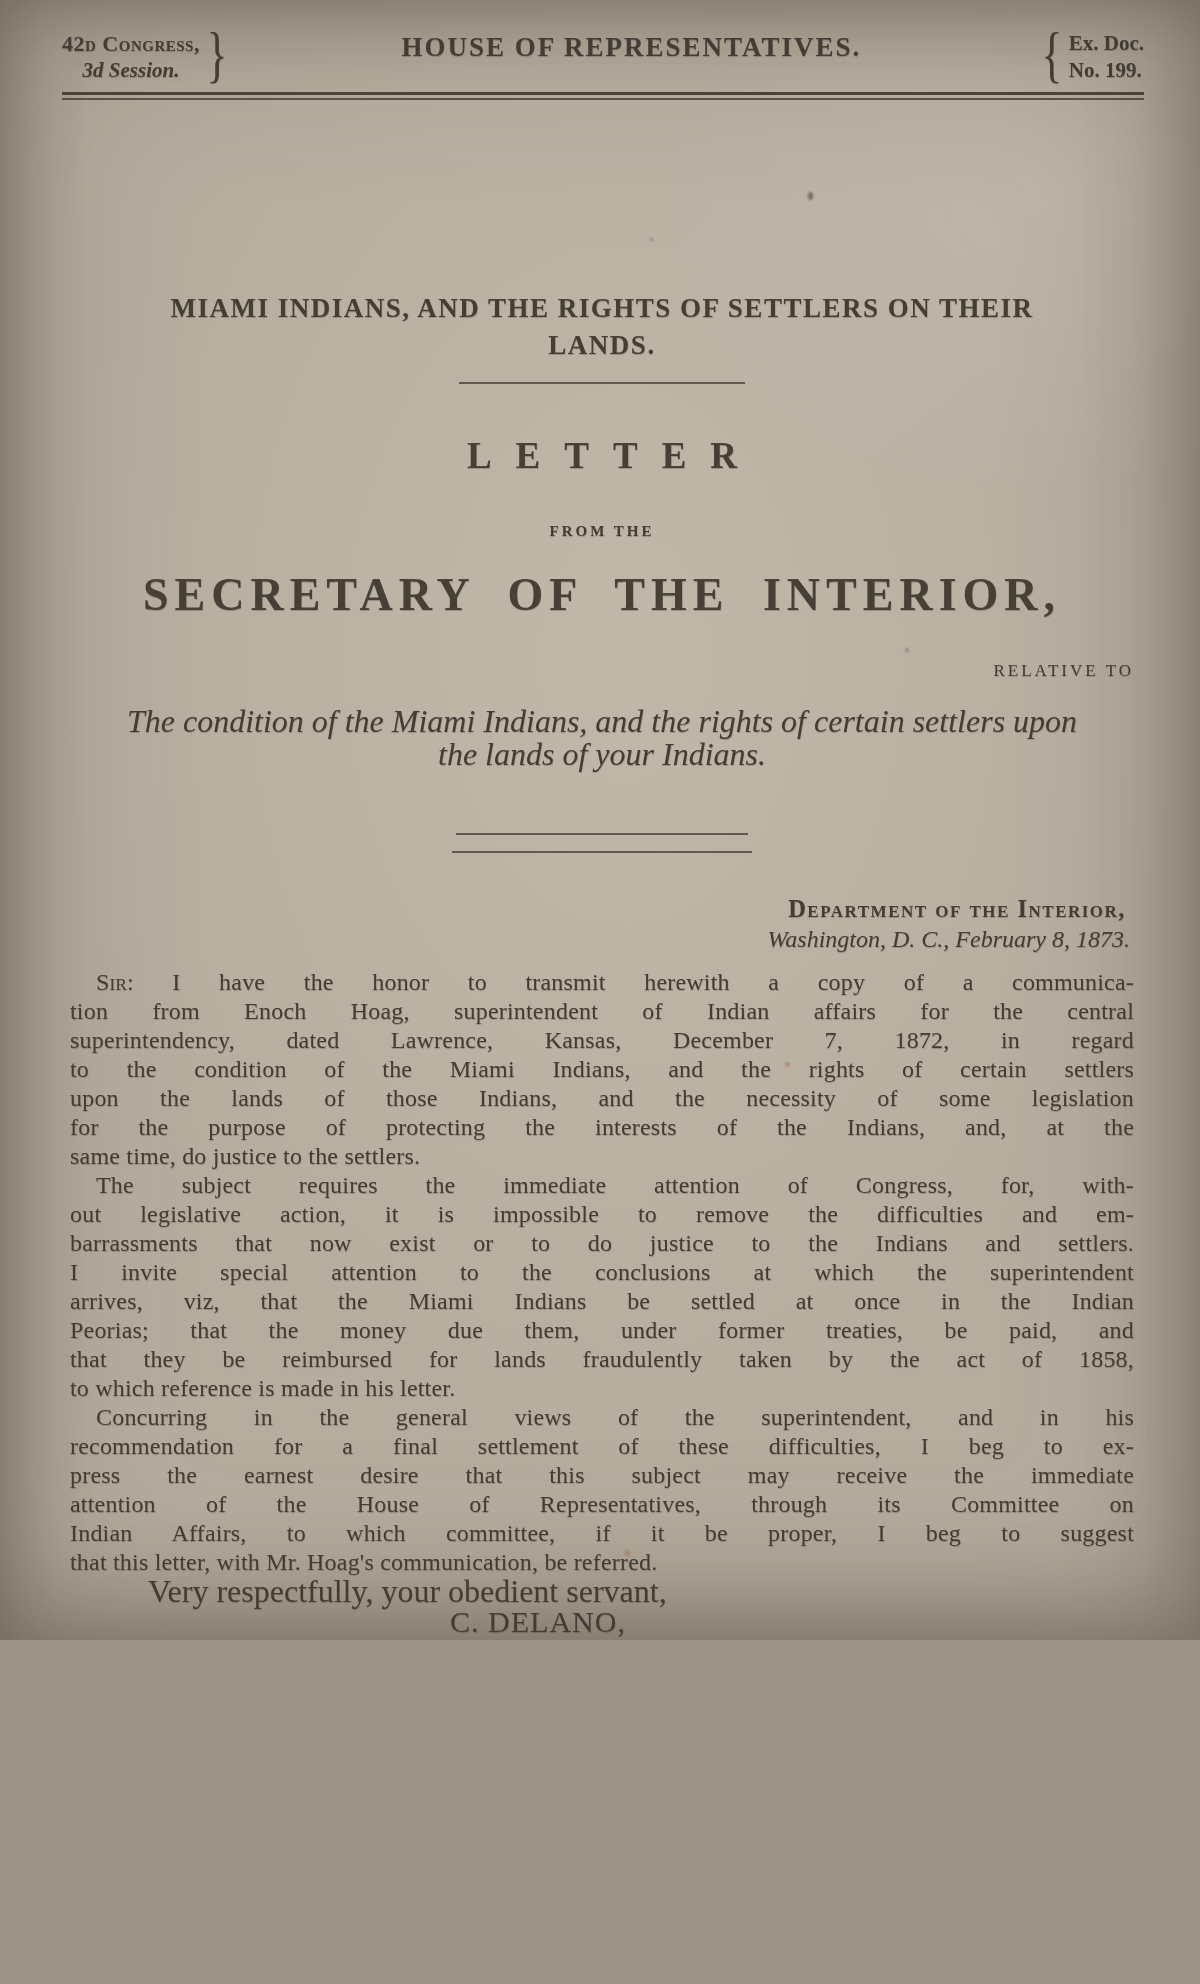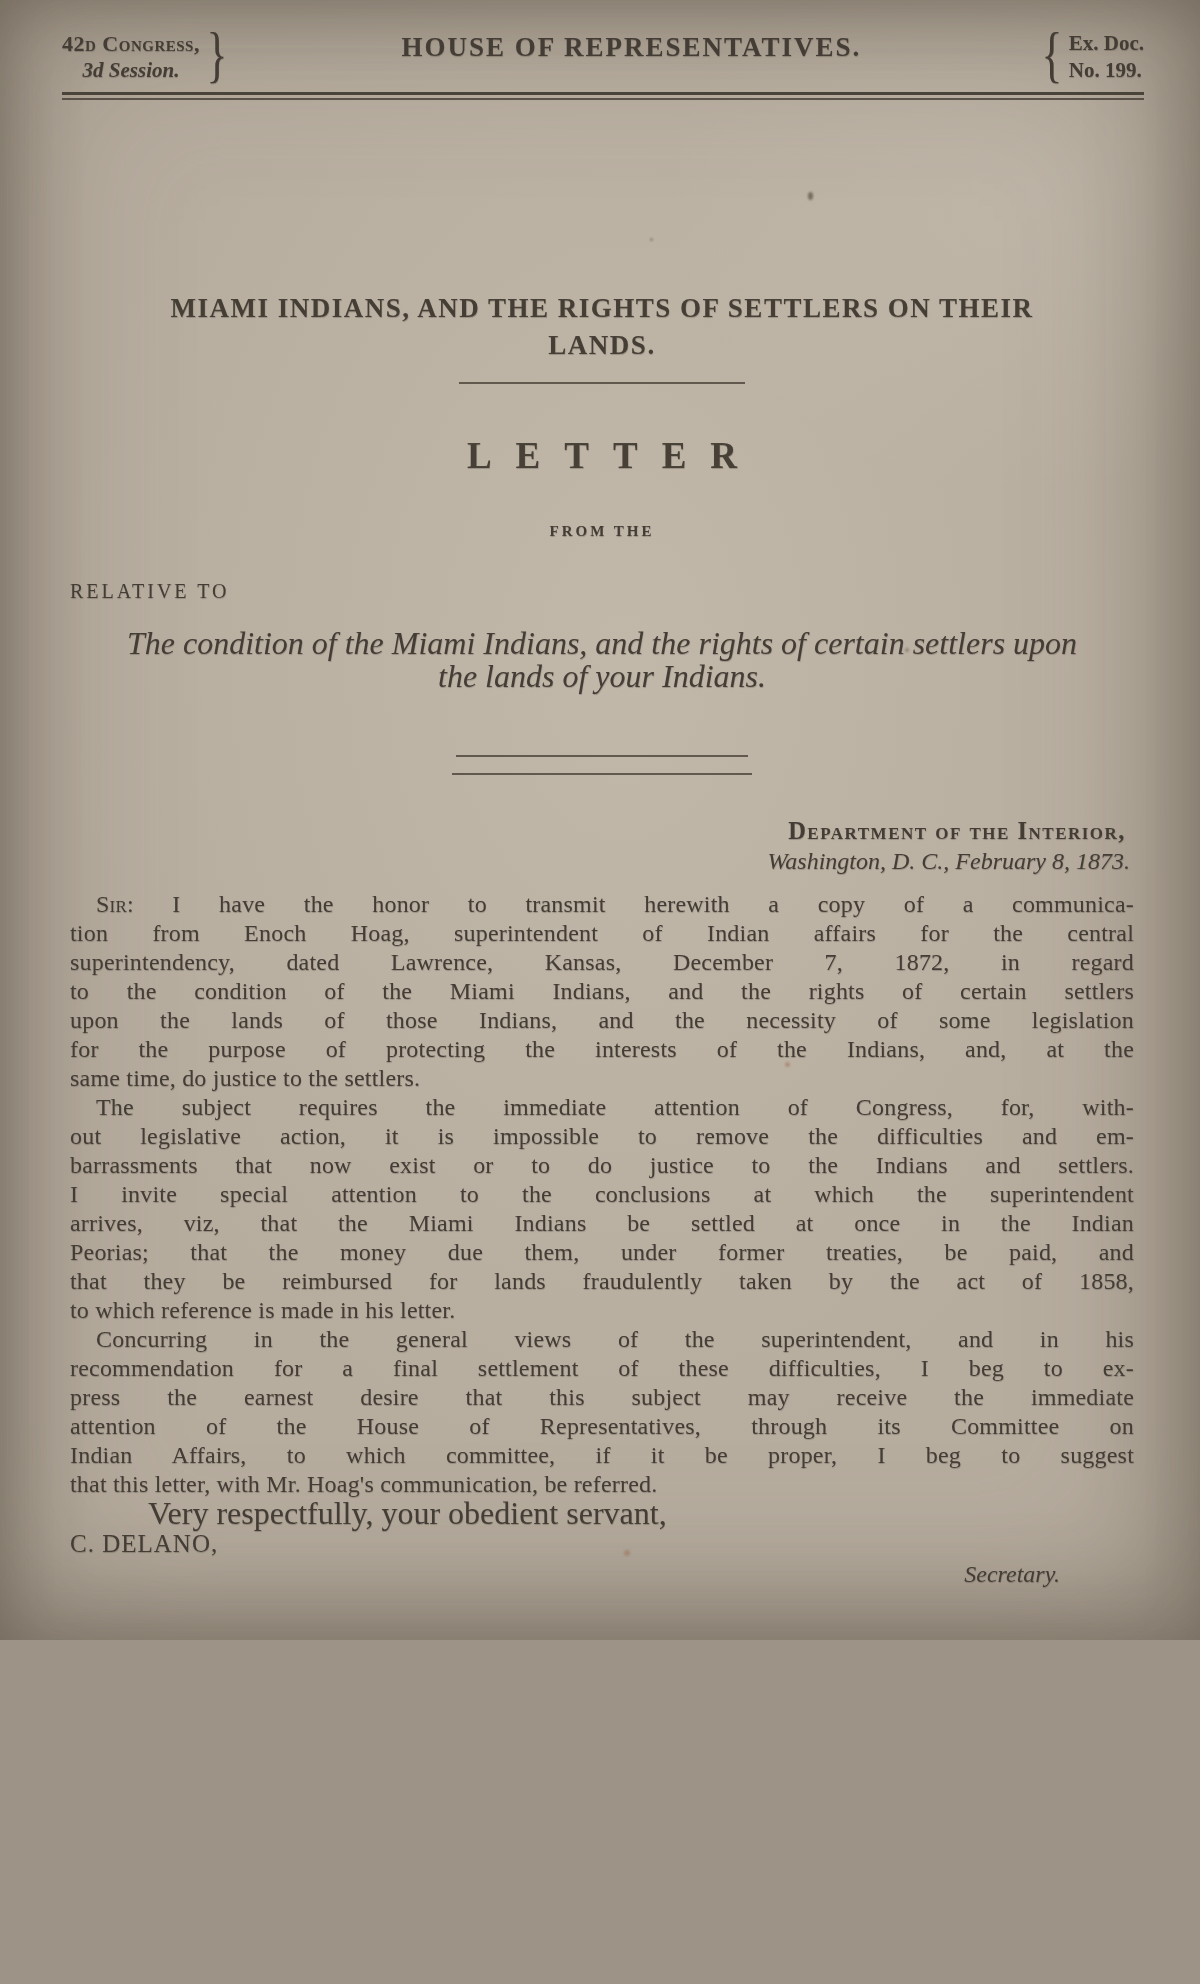--- a/index.html
+++ b/index.html
@@ -28,36 +28,36 @@
   .mast-right{font-size:21px;line-height:27px;font-weight:bold;white-space:nowrap;}
   .double-rule{margin:8px 56px 0 62px;height:3px;border-top:3px solid #4a433a;border-bottom:2px solid rgba(74,67,58,0.85);}
   .content{padding:0 66px 0 70px;}
   .doc-title{margin:190px 0 0;text-align:center;font-size:27px;line-height:37px;font-weight:bold;letter-spacing:1.5px;color:rgba(62,55,46,0.92);}
   .hr-short{width:286px;margin:0 auto;border:0;border-top:2px solid rgba(74,66,56,0.8);}
   .title-rule{margin-top:18px;}
   .letter-word{margin-top:50px;text-align:center;font-size:37px;font-weight:bold;color:rgba(62,55,46,0.9);}
   .letter-word span{letter-spacing:24px;margin-right:-24px;}
   .from-the{margin-top:46px;text-align:center;font-size:15px;letter-spacing:3px;font-weight:bold;}
   .secretary{margin-top:28px;text-align:center;font-size:46px;letter-spacing:6px;word-spacing:16px;font-weight:bold;white-space:nowrap;color:rgba(62,55,46,0.9);}
-  .relative-to{margin-top:40px;text-align:left;font-size:20px;letter-spacing:3px;}
+  .relative-to{margin-top:40px;text-align:right;font-size:17px;letter-spacing:3px;}
   .subject{margin-top:24px;text-align:center;font-style:italic;font-size:32px;line-height:33px;}
   .rule-mid{margin-top:62px;width:292px;}
   .rule-mid2{margin-top:16px;width:300px;}
   .referral{margin-top:18px;font-size:21.5px;line-height:30px;}
   .referral .l1{text-align:justify;text-align-last:justify;}
   .referral .l2{text-align:center;}
   .sc{font-variant:small-caps;}
   .dept{margin-top:42px;text-align:right;font-variant:small-caps;font-size:24.5px;letter-spacing:1.5px;padding-right:8px;font-weight:bold;}
   .place-date{text-align:right;font-style:italic;font-size:24px;line-height:32px;padding-right:4px;}
   .letter-body{margin-top:13px;font-size:24px;line-height:29px;}
   .bline{text-align:justify;text-align-last:justify;letter-spacing:0.2px;}
   .bline.last{text-align-last:left;}
   .bline.first{text-indent:26px;}
   .valediction{padding-left:78px;font-size:32px;line-height:29px;}
-  .sig-name{text-align:left;padding-right:128px;font-size:25px;line-height:31px;letter-spacing:1px;}
+  .sig-name{text-align:center;padding-right:128px;font-size:30px;line-height:31px;letter-spacing:1px;}
   .sig-title{text-align:right;padding-right:74px;font-style:italic;font-size:24px;line-height:30px;}
   .addressee{margin-top:62px;padding-left:16px;font-size:24px;}
   .addressee .it{font-style:italic;}
   .addressee .sc{letter-spacing:0.5px;}
   .stain{position:absolute;border-radius:50%;filter:blur(1px);}
 </style>
 </head>
 <body>
 
 <div class="page">
@@ -86,20 +86,21 @@
     </h1>
 
     <hr class="hr-short title-rule">
 
     <div class="letter-word">
       <span>LETTER</span>
     </div>
 
     <div class="from-the">FROM THE</div>
 
+    <div class="secretary">SECRETARY OF THE INTERIOR,</div>
 
     <div class="relative-to">RELATIVE TO</div>
 
     <div class="subject">
       <span>The condition of the Miami Indians, and the rights of certain settlers upon</span><br>
       <span>the lands of your Indians.</span>
     </div>
 
     <hr class="hr-short rule-mid">
 

